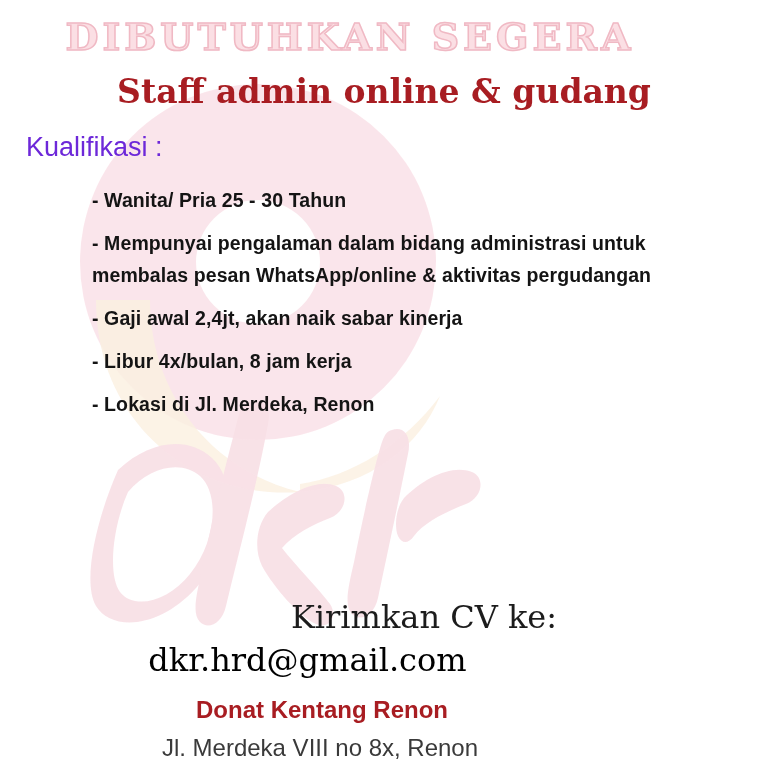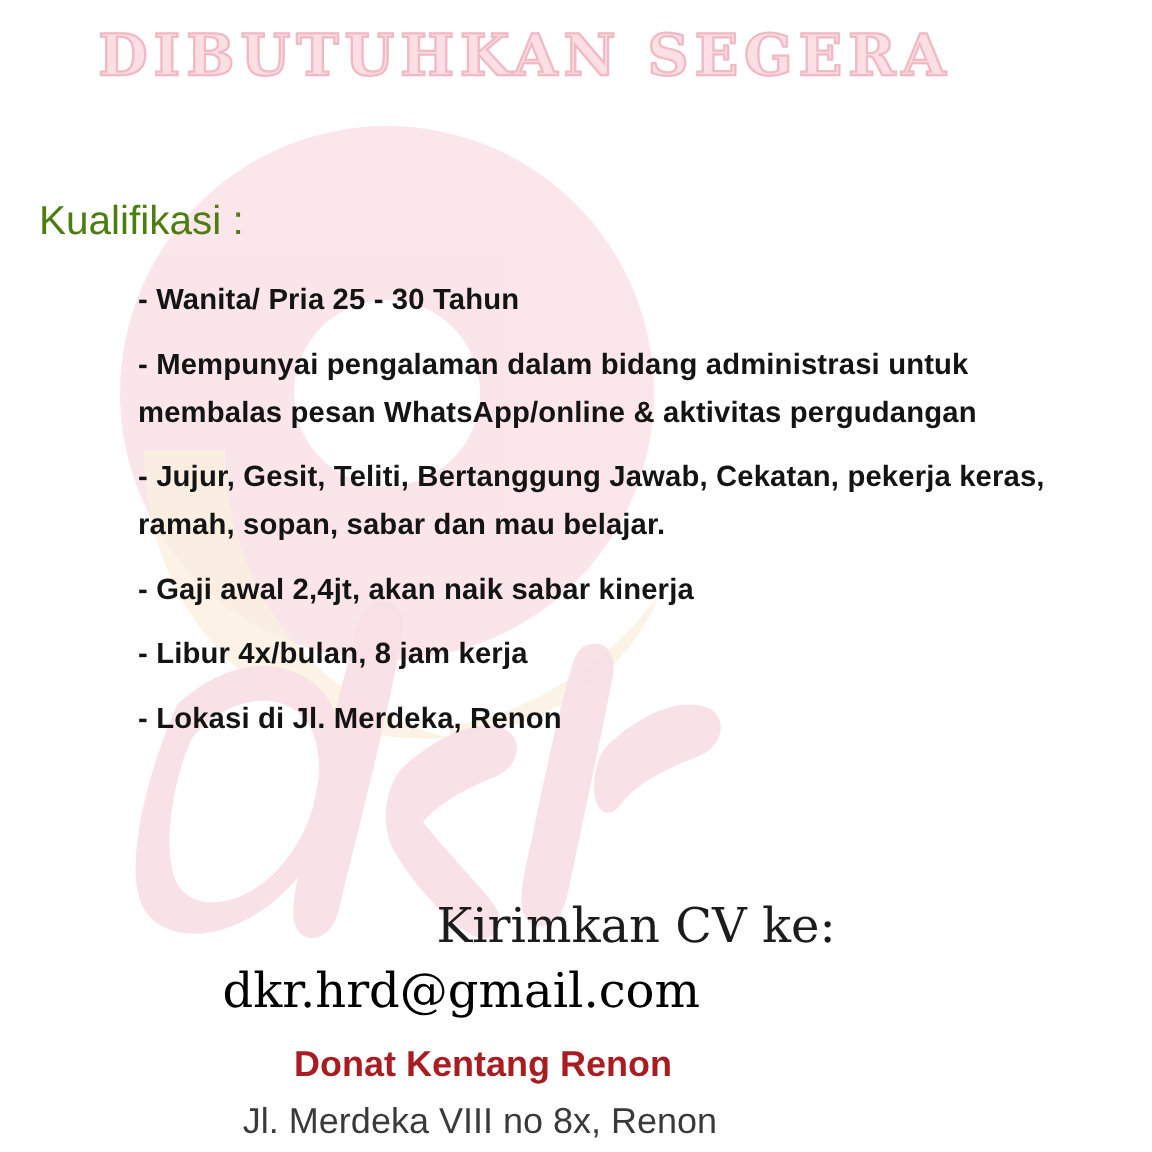--- a/index.html
+++ b/index.html
@@ -60,21 +60,21 @@
     color: #a81d22;
     z-index: 3;
   }
 
   
   .qual-title {
     position: absolute;
     top: 132px;
     left: 26px;
     font-size: 27px;
-    color: #4d7c0f;
+    color: #6d28d9;
     font-family: "Liberation Sans", sans-serif;
     z-index: 3;
   }
   .qual-list {
     position: absolute;
     top: 184px;
     left: 92px;
     width: 640px;
     z-index: 3;
   }
@@ -154,27 +154,27 @@
                  M128 492 C112 528 108 576 120 592 C134 610 168 602 190 574 C216 542 220 494 200 476 C182 460 150 466 128 492 Z"></path>
         <path d="M250 402 C262 398 272 406 268 424 C258 480 238 556 226 606 C222 624 208 630 200 622 C192 614 196 596 202 570 C214 508 232 442 238 418 C241 408 244 404 250 402 Z"></path>
         <path d="M268 512 C290 492 318 478 336 486 C350 492 346 512 330 518 C314 524 294 534 282 548 C296 566 318 588 330 604 C338 616 330 630 316 624 C300 617 274 588 262 566 C254 550 256 526 268 512 Z"></path>
         <path d="M392 430 C404 426 412 436 408 454 C398 504 386 560 378 598 C374 616 360 622 352 614 C344 606 348 588 354 562 C364 512 376 460 382 442 C385 434 387 431 392 430 Z"></path>
         <path d="M404 498 C424 478 452 464 472 472 C486 478 482 498 466 504 C448 511 424 522 414 536 C408 544 402 544 398 536 C394 526 396 508 404 498 Z"></path>
       </g>
     </g>
   </svg>
 
   <div class="headline">DIBUTUHKAN SEGERA</div>
+  <div class="subheadline">Staff admin online &amp; gudang</div>
 
   <div class="qual-title">Kualifikasi :</div>
 
   <div class="qual-list">
     <div class="qual-item">- Wanita/ Pria 25 - 30 Tahun</div>
     <div class="qual-item">- Mempunyai pengalaman dalam bidang administrasi untuk membalas pesan WhatsApp/online &amp; aktivitas pergudangan</div>
-    <div class="qual-item">- Jujur, Gesit, Teliti, Bertanggung Jawab, Cekatan, pekerja keras, ramah, sopan, sabar dan mau belajar.</div>
     <div class="qual-item">- Gaji awal 2,4jt, akan naik sabar kinerja</div>
     <div class="qual-item">- Libur 4x/bulan, 8 jam kerja</div>
     <div class="qual-item">- Lokasi di Jl. Merdeka, Renon</div>
   </div>
 
   <div class="cv-line">Kirimkan CV ke:</div>
   <div class="email-line">dkr.hrd@gmail.com</div>
   <div class="company-line">Donat Kentang Renon</div>
   <div class="address-line">Jl. Merdeka VIII no 8x, Renon</div>
 

